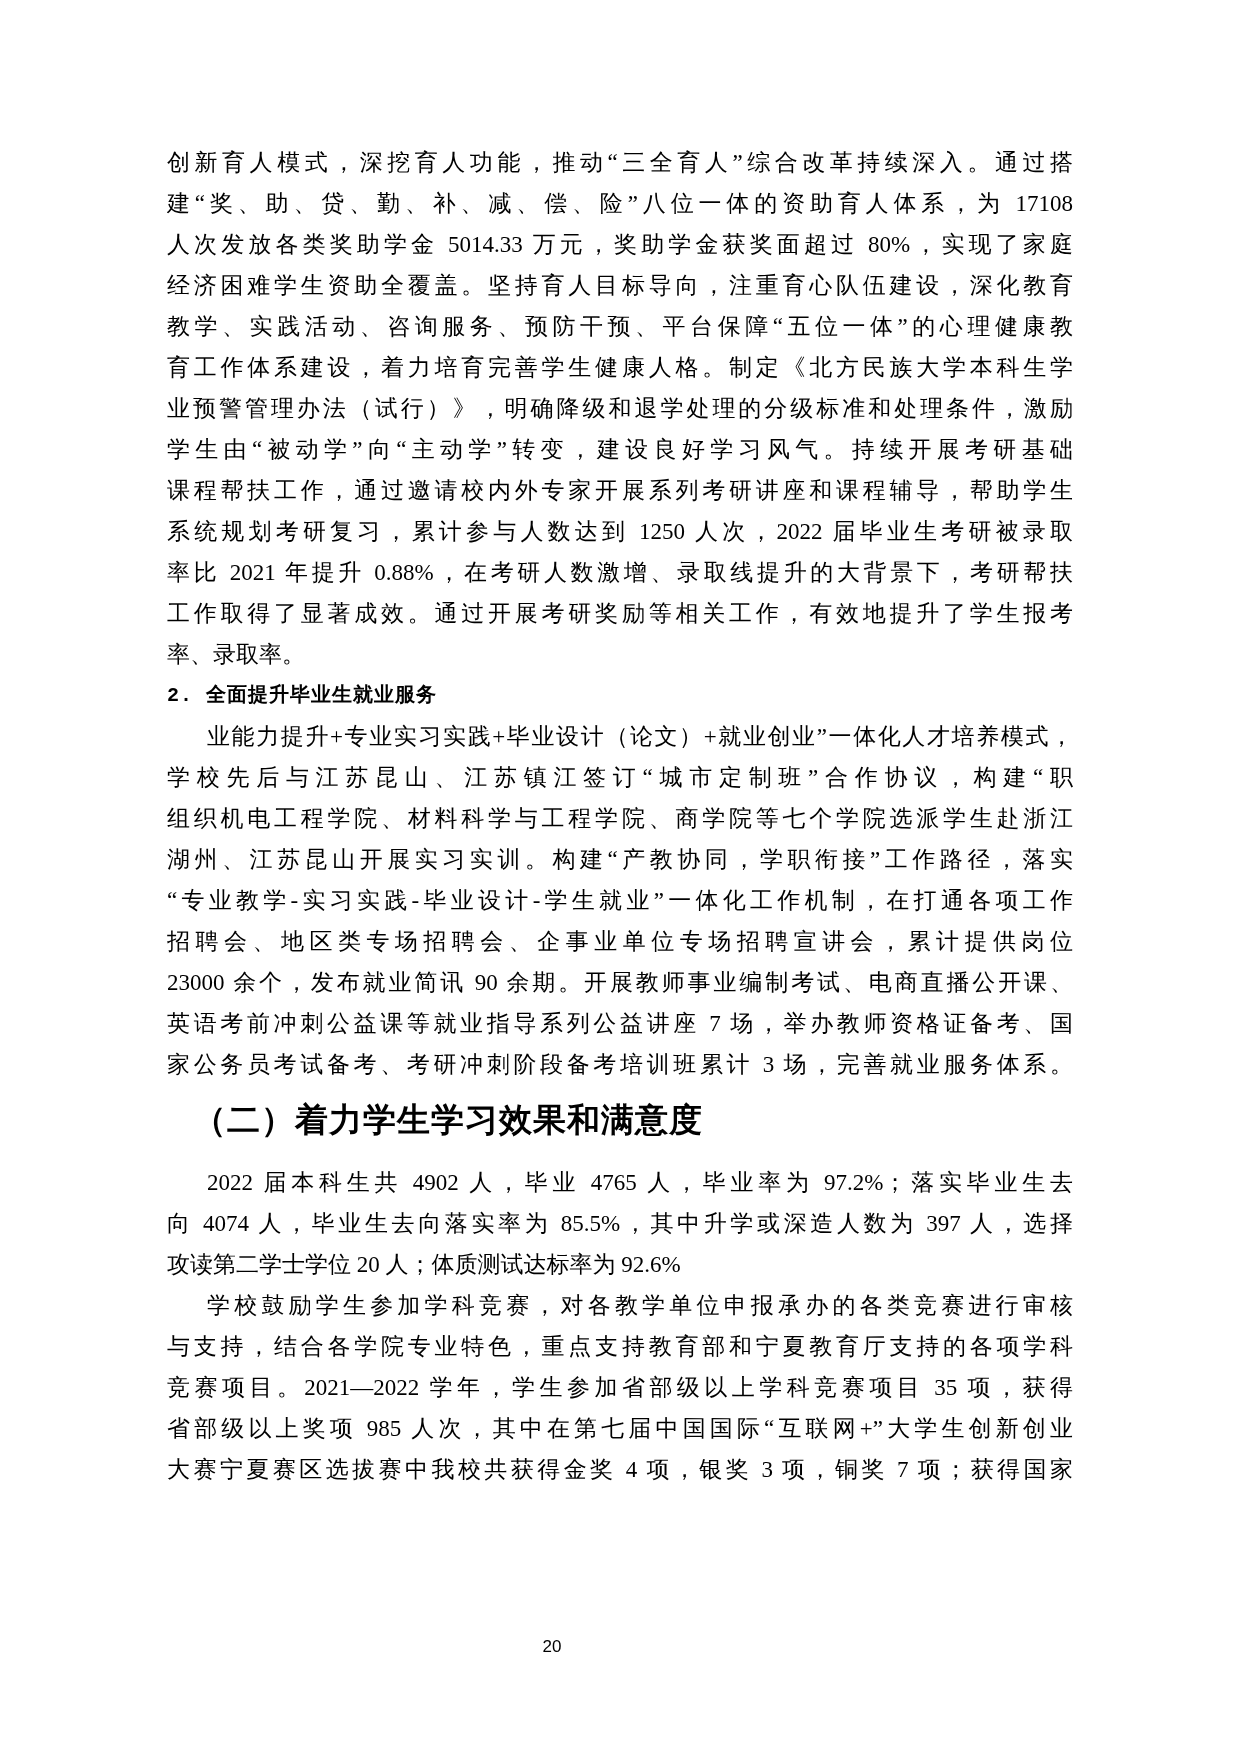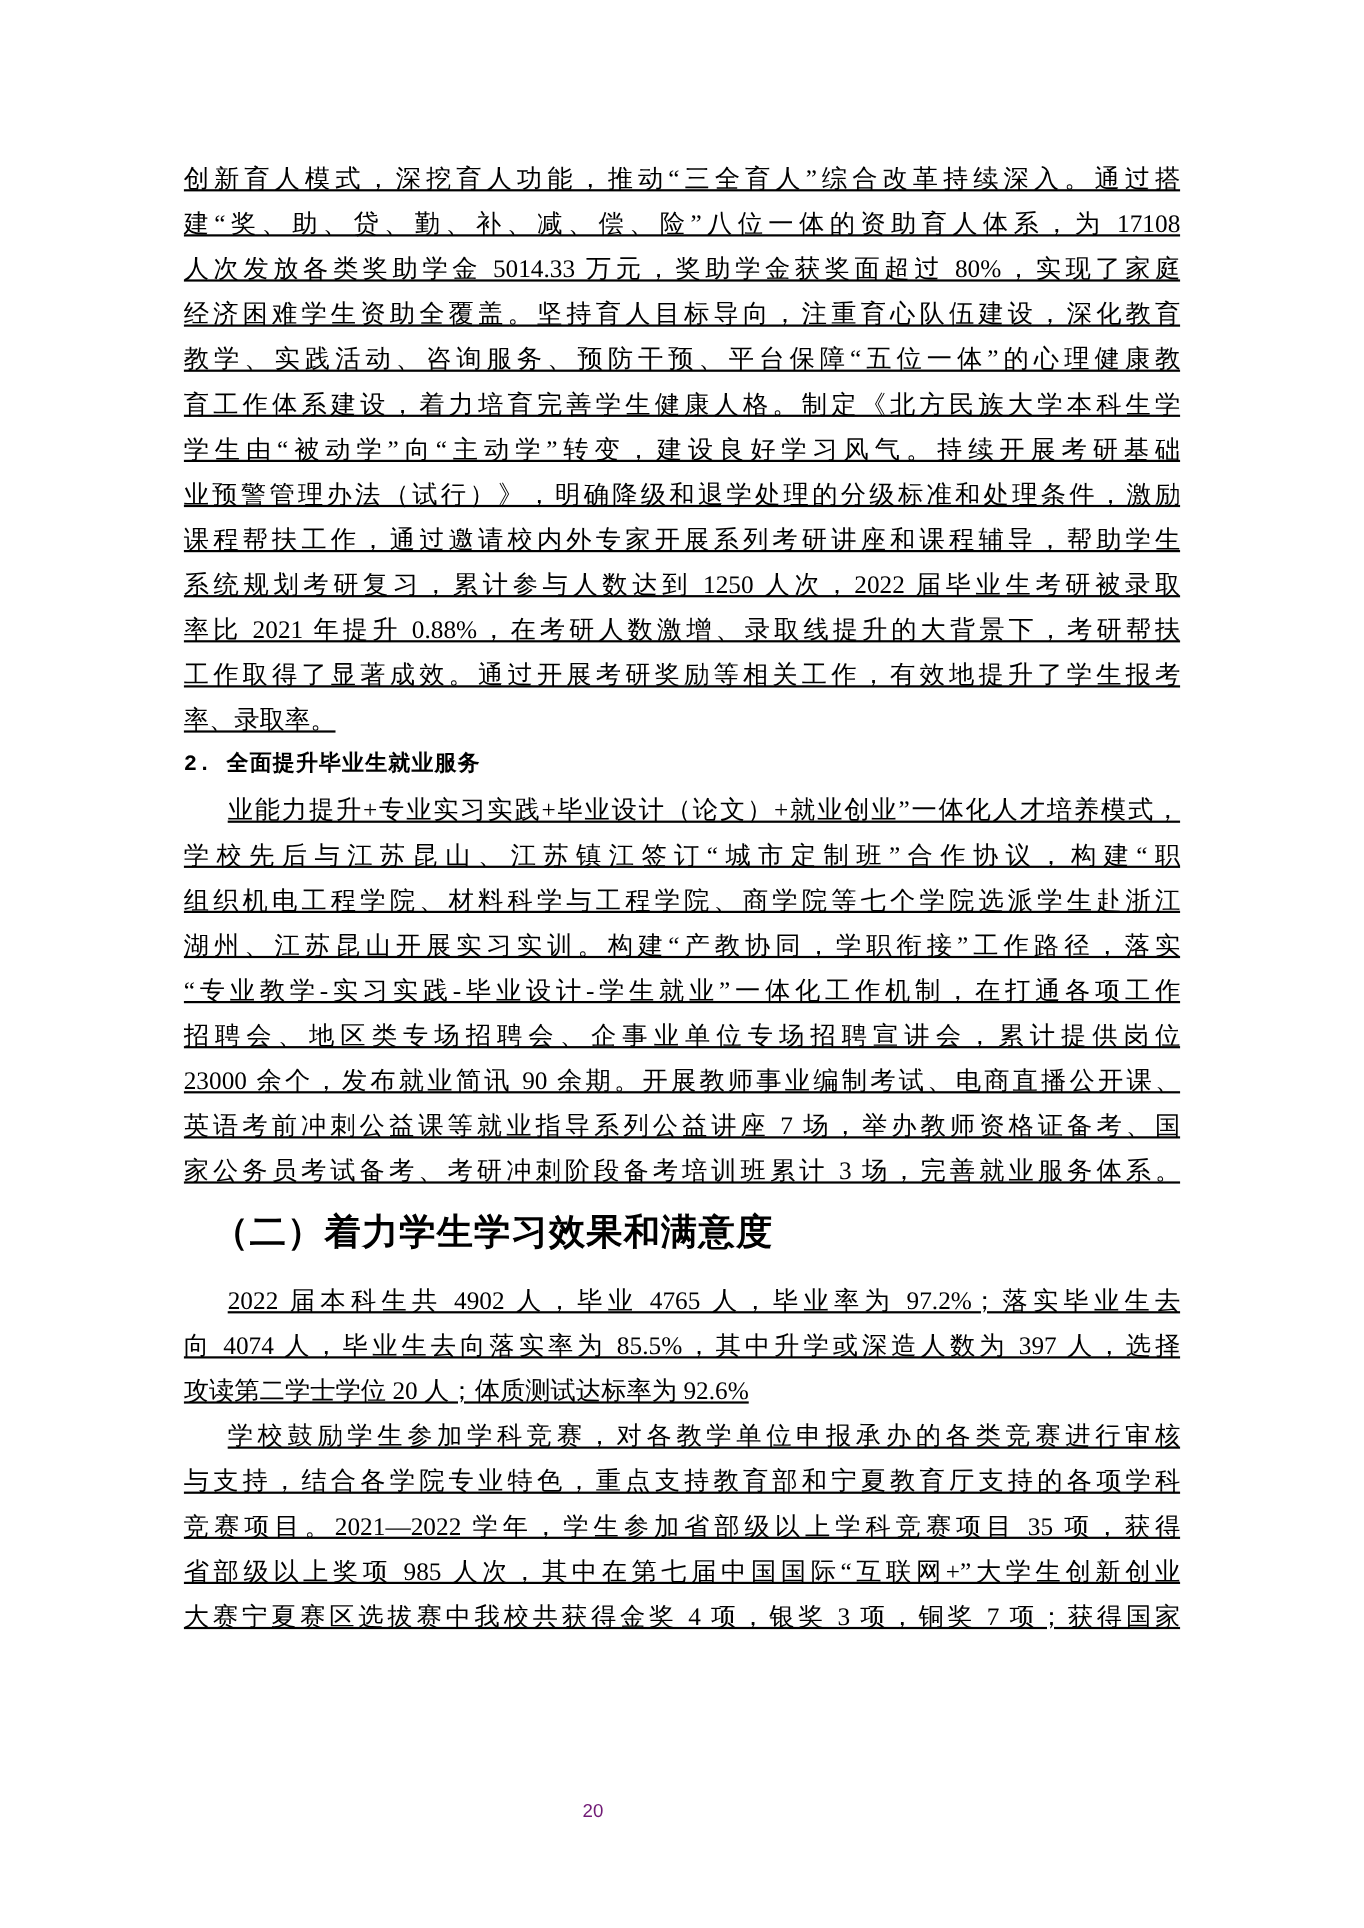--- a/index.html
+++ b/index.html
@@ -25,21 +25,20 @@
   .para {
     font-size: 23px;
     color: #000000;
   }
   .line {
     height: 41px;
     line-height: 41px;
     text-align: justify;
     text-align-last: justify;
     overflow: hidden;
-    text-decoration: underline;
   }
   .line.short {
     text-align-last: left;
   }
   .para.indent .line:first-child {
     text-indent: 40px;
   }
   .h-minor {
     font-family: Liberation Mono, monospace;
     font-weight: bold;
@@ -54,44 +53,44 @@
     font-size: 33px;
     line-height: 54px;
     height: 54px;
     padding-left: 26px;
     margin-top: 8px;
     margin-bottom: 15px;
     letter-spacing: 1px;
   }
   .footer {
     position: absolute;
-    left: 5px;
+    left: 18px;
     top: 1637px;
     width: 1068px;
     text-align: center;
     font-family: "Liberation Sans", sans-serif;
     font-size: 17px;
-    color: #701a75;
+    color: #000000;
   }
 </style>
 </head>
 <body>
 
 <div class="page">
   <div class="content">
 
     <div class="para">
         <div class="line">创新育人模式，深挖育人功能，推动“三全育人”综合改革持续深入。通过搭</div>
         <div class="line">建“奖、助、贷、勤、补、减、偿、险”八位一体的资助育人体系，为 17108</div>
         <div class="line">人次发放各类奖助学金 5014.33 万元，奖助学金获奖面超过 80%，实现了家庭</div>
         <div class="line">经济困难学生资助全覆盖。坚持育人目标导向，注重育心队伍建设，深化教育</div>
         <div class="line">教学、实践活动、咨询服务、预防干预、平台保障“五位一体”的心理健康教</div>
         <div class="line">育工作体系建设，着力培育完善学生健康人格。制定《北方民族大学本科生学</div>
+        <div class="line">业预警管理办法（试行）》，明确降级和退学处理的分级标准和处理条件，激励</div>
         <div class="line">学生由“被动学”向“主动学”转变，建设良好学习风气。持续开展考研基础</div>
-        <div class="line">业预警管理办法（试行）》，明确降级和退学处理的分级标准和处理条件，激励</div>
         <div class="line">课程帮扶工作，通过邀请校内外专家开展系列考研讲座和课程辅导，帮助学生</div>
         <div class="line">系统规划考研复习，累计参与人数达到 1250 人次，2022 届毕业生考研被录取</div>
         <div class="line">率比 2021 年提升 0.88%，在考研人数激增、录取线提升的大背景下，考研帮扶</div>
         <div class="line">工作取得了显著成效。通过开展考研奖励等相关工作，有效地提升了学生报考</div>
         <div class="line short">率、录取率。</div>
       </div>
 
     <div class="h-minor">2. 全面提升毕业生就业服务</div>
 
     <div class="para indent">

